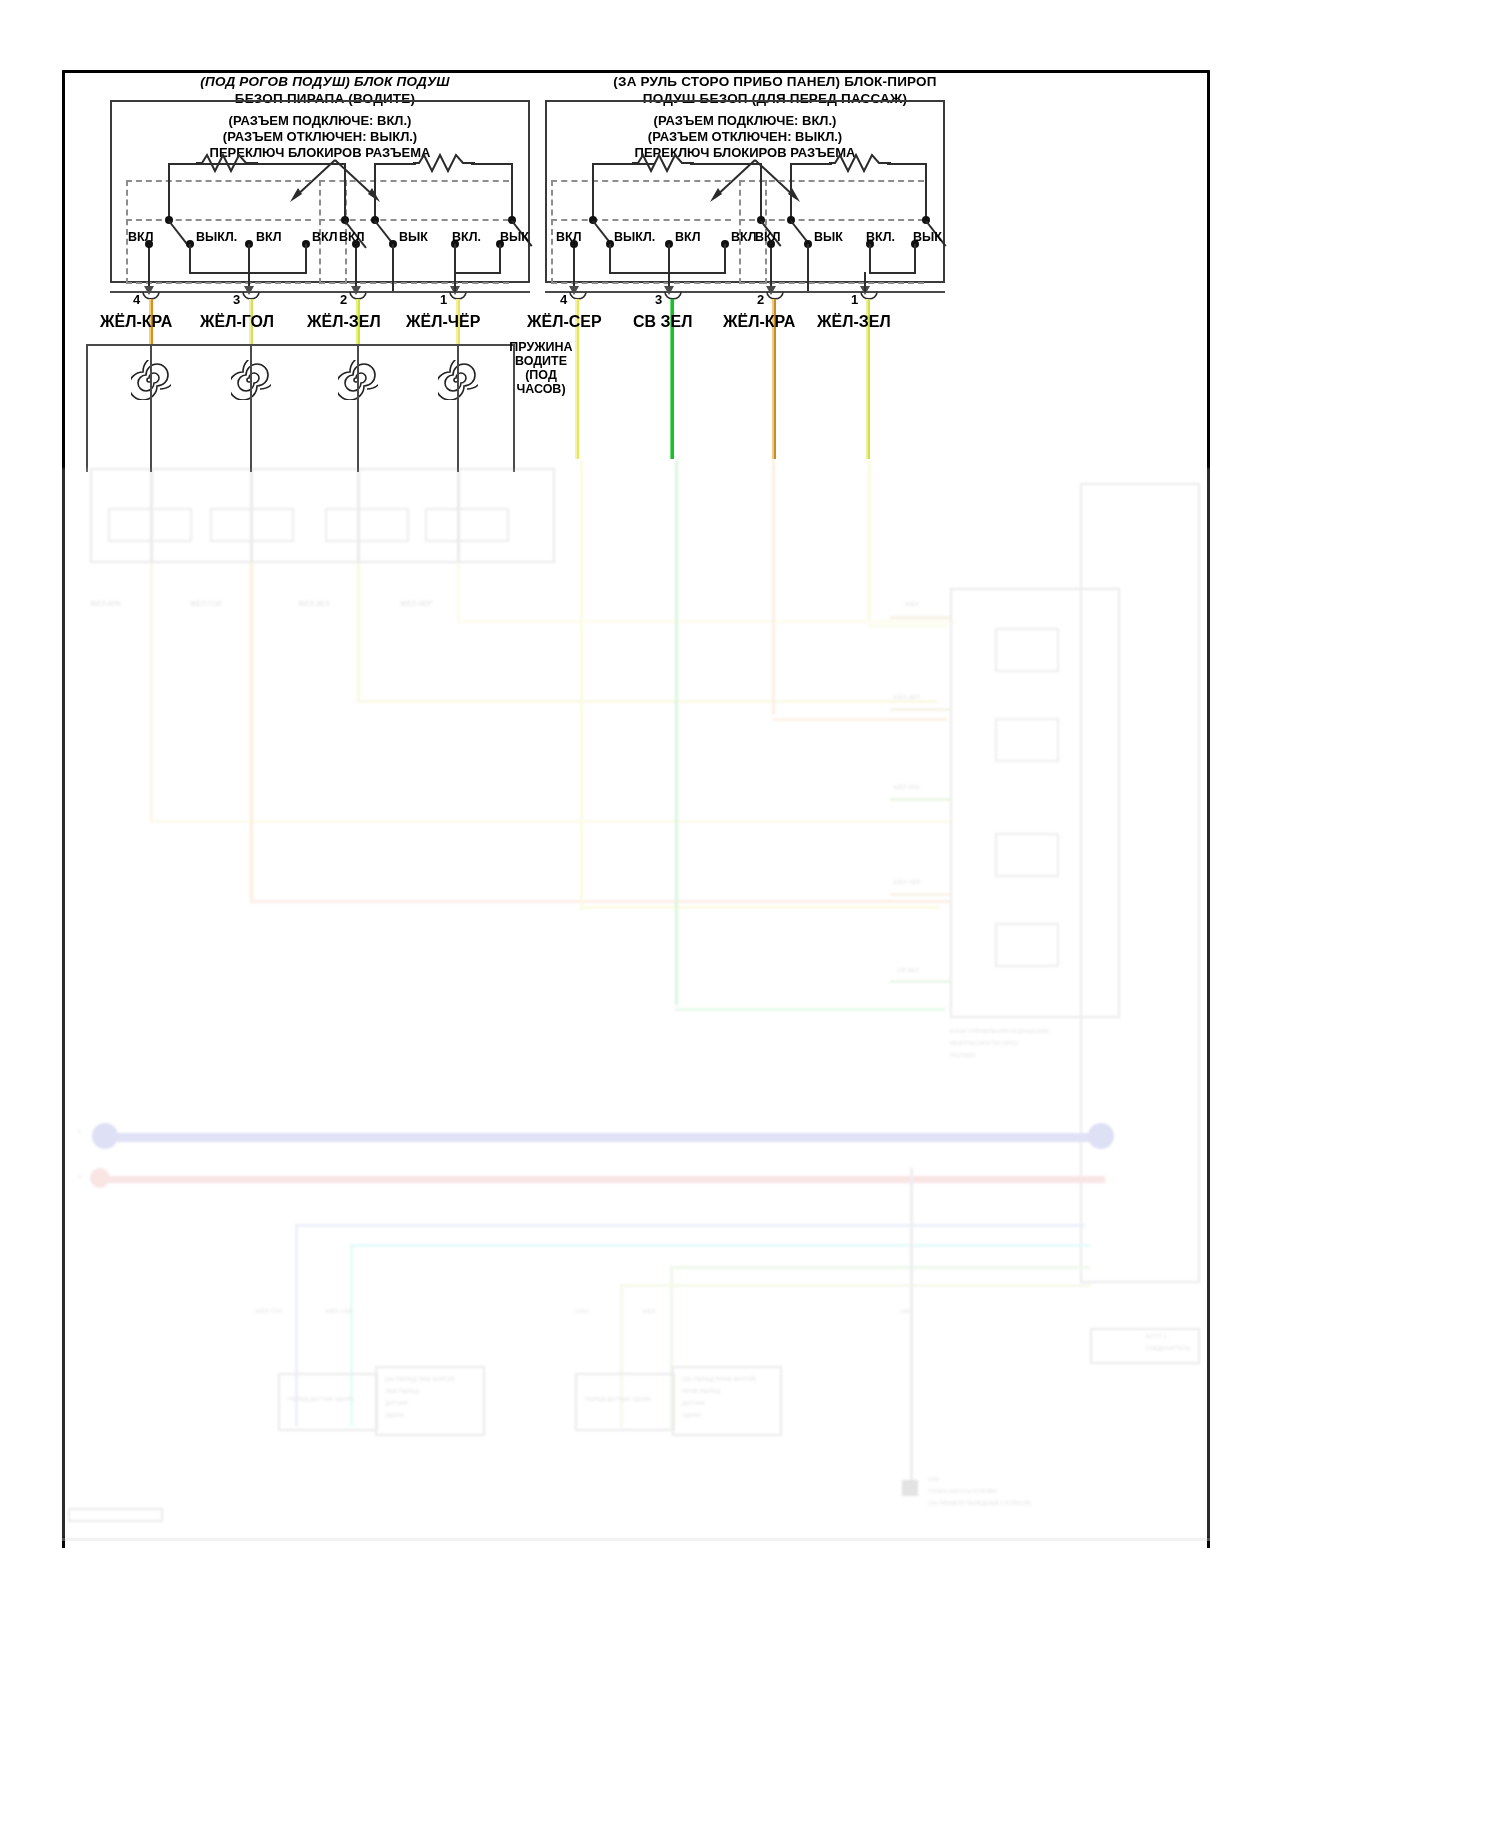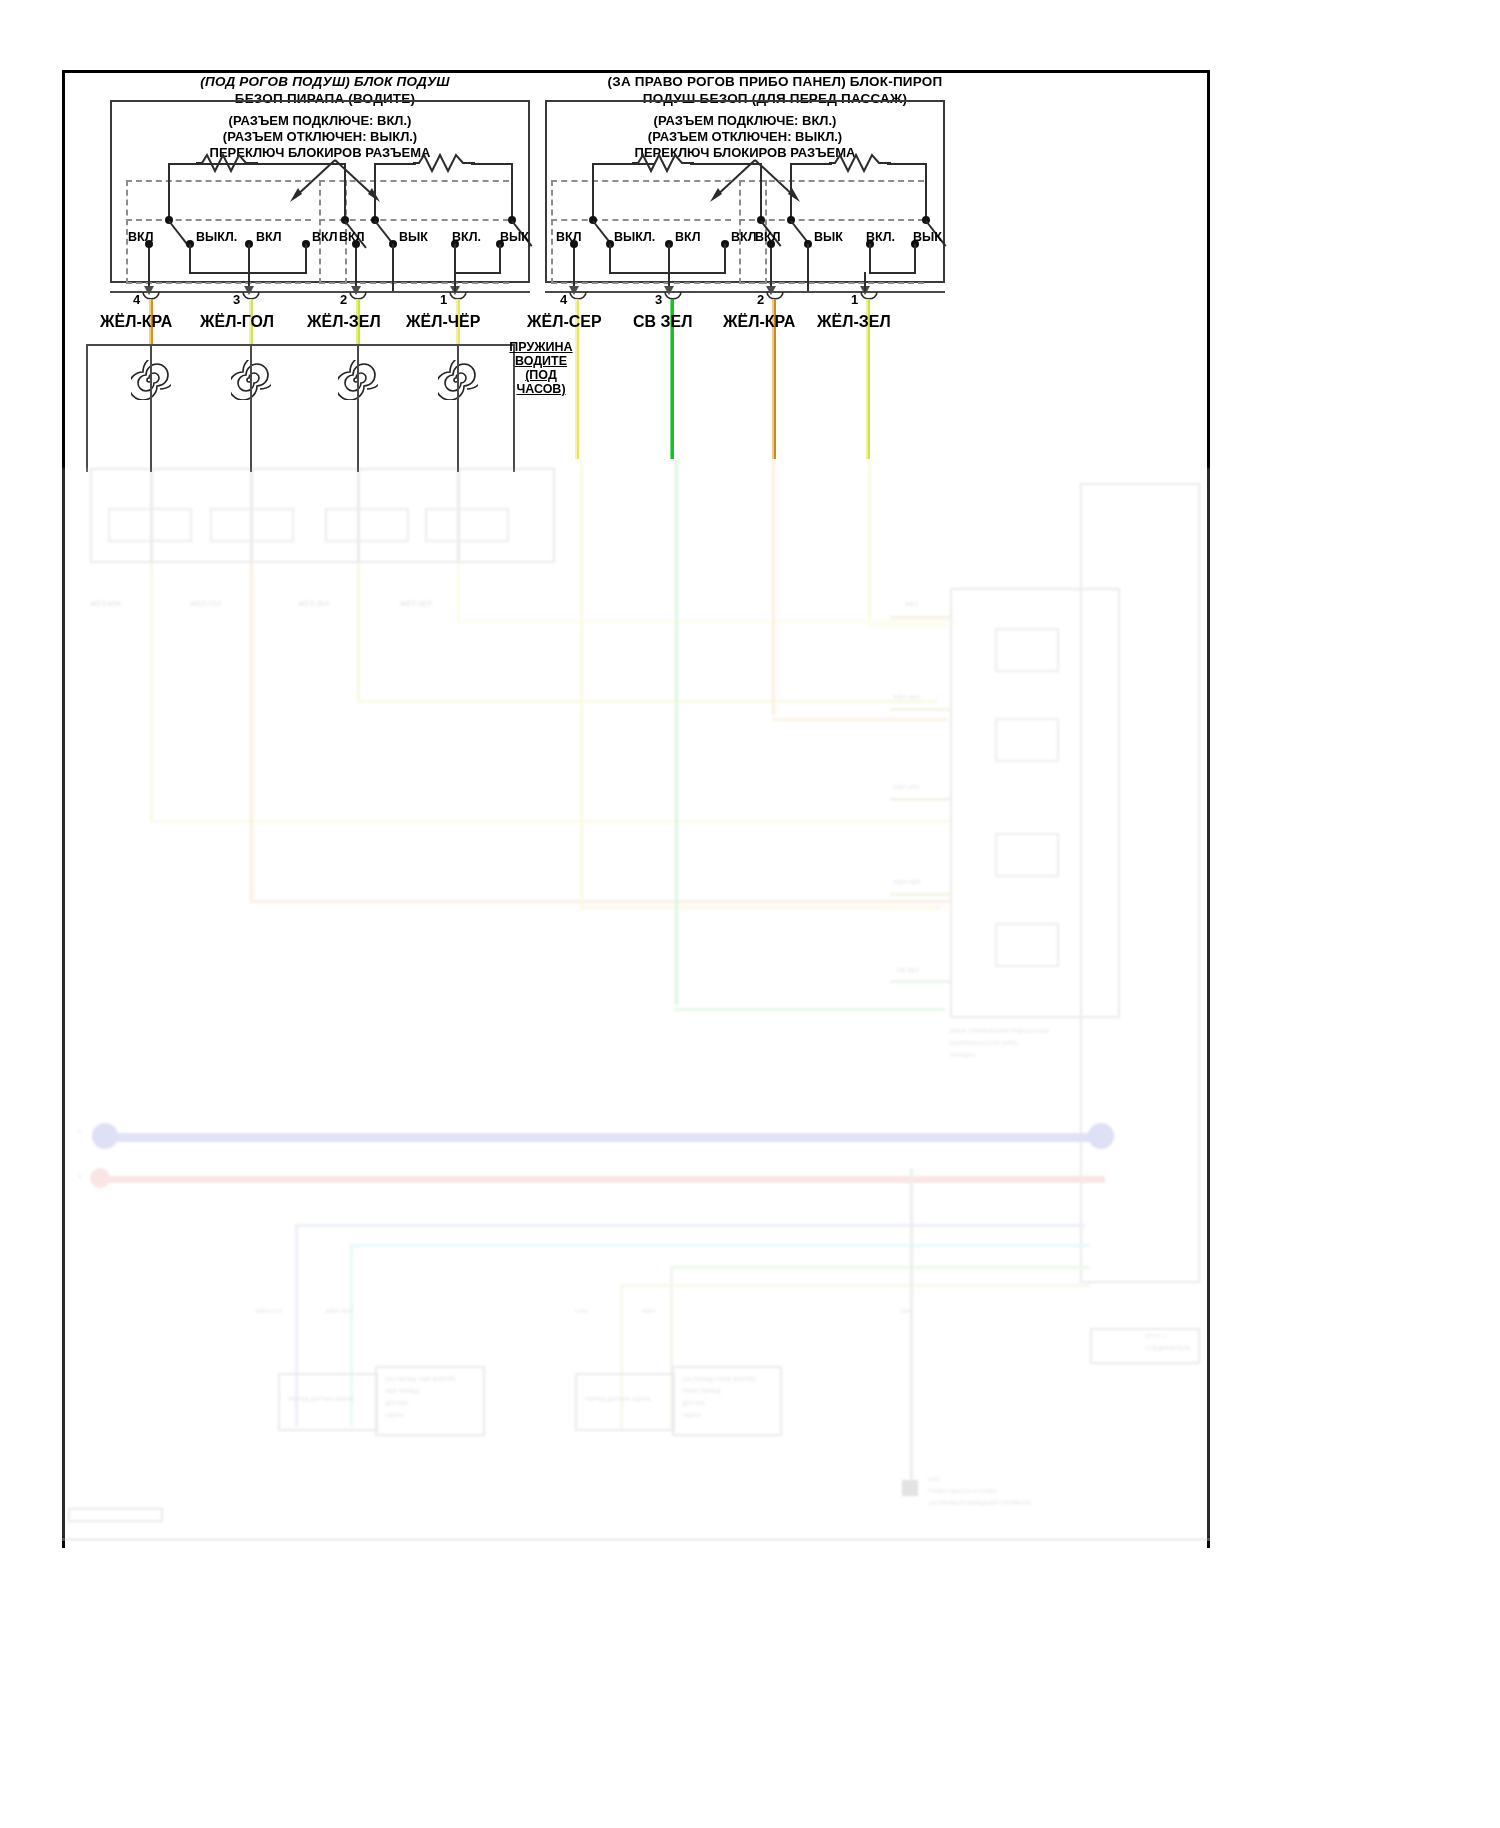--- a/index.html
+++ b/index.html
@@ -1,20 +1,20 @@
 <!DOCTYPE html>
 <html><head>
 <meta charset="utf-8">
 <style>
   html,body{margin:0;padding:0;background:#ffffff;}
   body{font-family:"Liberation Sans", sans-serif;color:#000;}
   #page{position:relative;width:1500px;height:1828px;background:#fff;overflow:hidden;}
 
   
-  .abs{position:absolute;text-decoration:underline;}
+  .abs{position:absolute;}
 
   
   .page-frame{position:absolute;left:62px;top:70px;width:1148px;height:1478px;border:3px solid #000;border-bottom:none;box-sizing:border-box;}
 
   
   .blk-title{position:absolute;text-align:center;font-size:13.5px;font-weight:bold;line-height:17px;letter-spacing:.2px;}
   .inner-note{position:absolute;text-align:center;font-size:13px;font-weight:bold;line-height:16px;}
 
   
   .module-box{position:absolute;border:2px solid #3a3a3a;box-sizing:border-box;background:transparent;}
@@ -75,21 +75,21 @@
 </head>
 <body>
 
 <div id="page">
 
   <div class="page-frame"></div>
 
   <div class="blk-title" style="left:145px;top:73px;width:360px;font-style:italic;">(ПОД РОГОВ ПОДУШ) БЛОК ПОДУШ</div>
   <div class="blk-title" style="left:145px;top:90px;width:360px;">БЕЗОП ПИРАПА (ВОДИТЕ)</div>
 
-  <div class="blk-title" style="left:565px;top:73px;width:420px;">(ЗА ПРАВО РОГОВ ПРИБО ПАНЕЛ) БЛОК-ПИРОП</div>
+  <div class="blk-title" style="left:565px;top:73px;width:420px;">(ЗА РУЛЬ СТОРО ПРИБО ПАНЕЛ) БЛОК-ПИРОП</div>
   <div class="blk-title" style="left:565px;top:90px;width:420px;">ПОДУШ БЕЗОП (ДЛЯ ПЕРЕД ПАССАЖ)</div>
 
   <div class="module-box" style="left:110px;top:100px;width:420px;height:183px;"></div>
 
   <div class="inner-note" style="left:180px;top:113px;width:280px;">(РАЗЪЕМ ПОДКЛЮЧЕ: ВКЛ.)</div>
   <div class="inner-note" style="left:180px;top:129px;width:280px;">(РАЗЪЕМ ОТКЛЮЧЕН: ВЫКЛ.)</div>
   <div class="inner-note" style="left:170px;top:145px;width:300px;">ПЕРЕКЛЮЧ БЛОКИРОВ РАЗЪЕМА</div>
 
   <svg class="ptr" style="left:280px;top:158px;" width="110" height="50" viewBox="0 0 110 50">
     <line x1="55" y1="2" x2="14" y2="40" stroke="#2b2b2b" stroke-width="2"></line>

